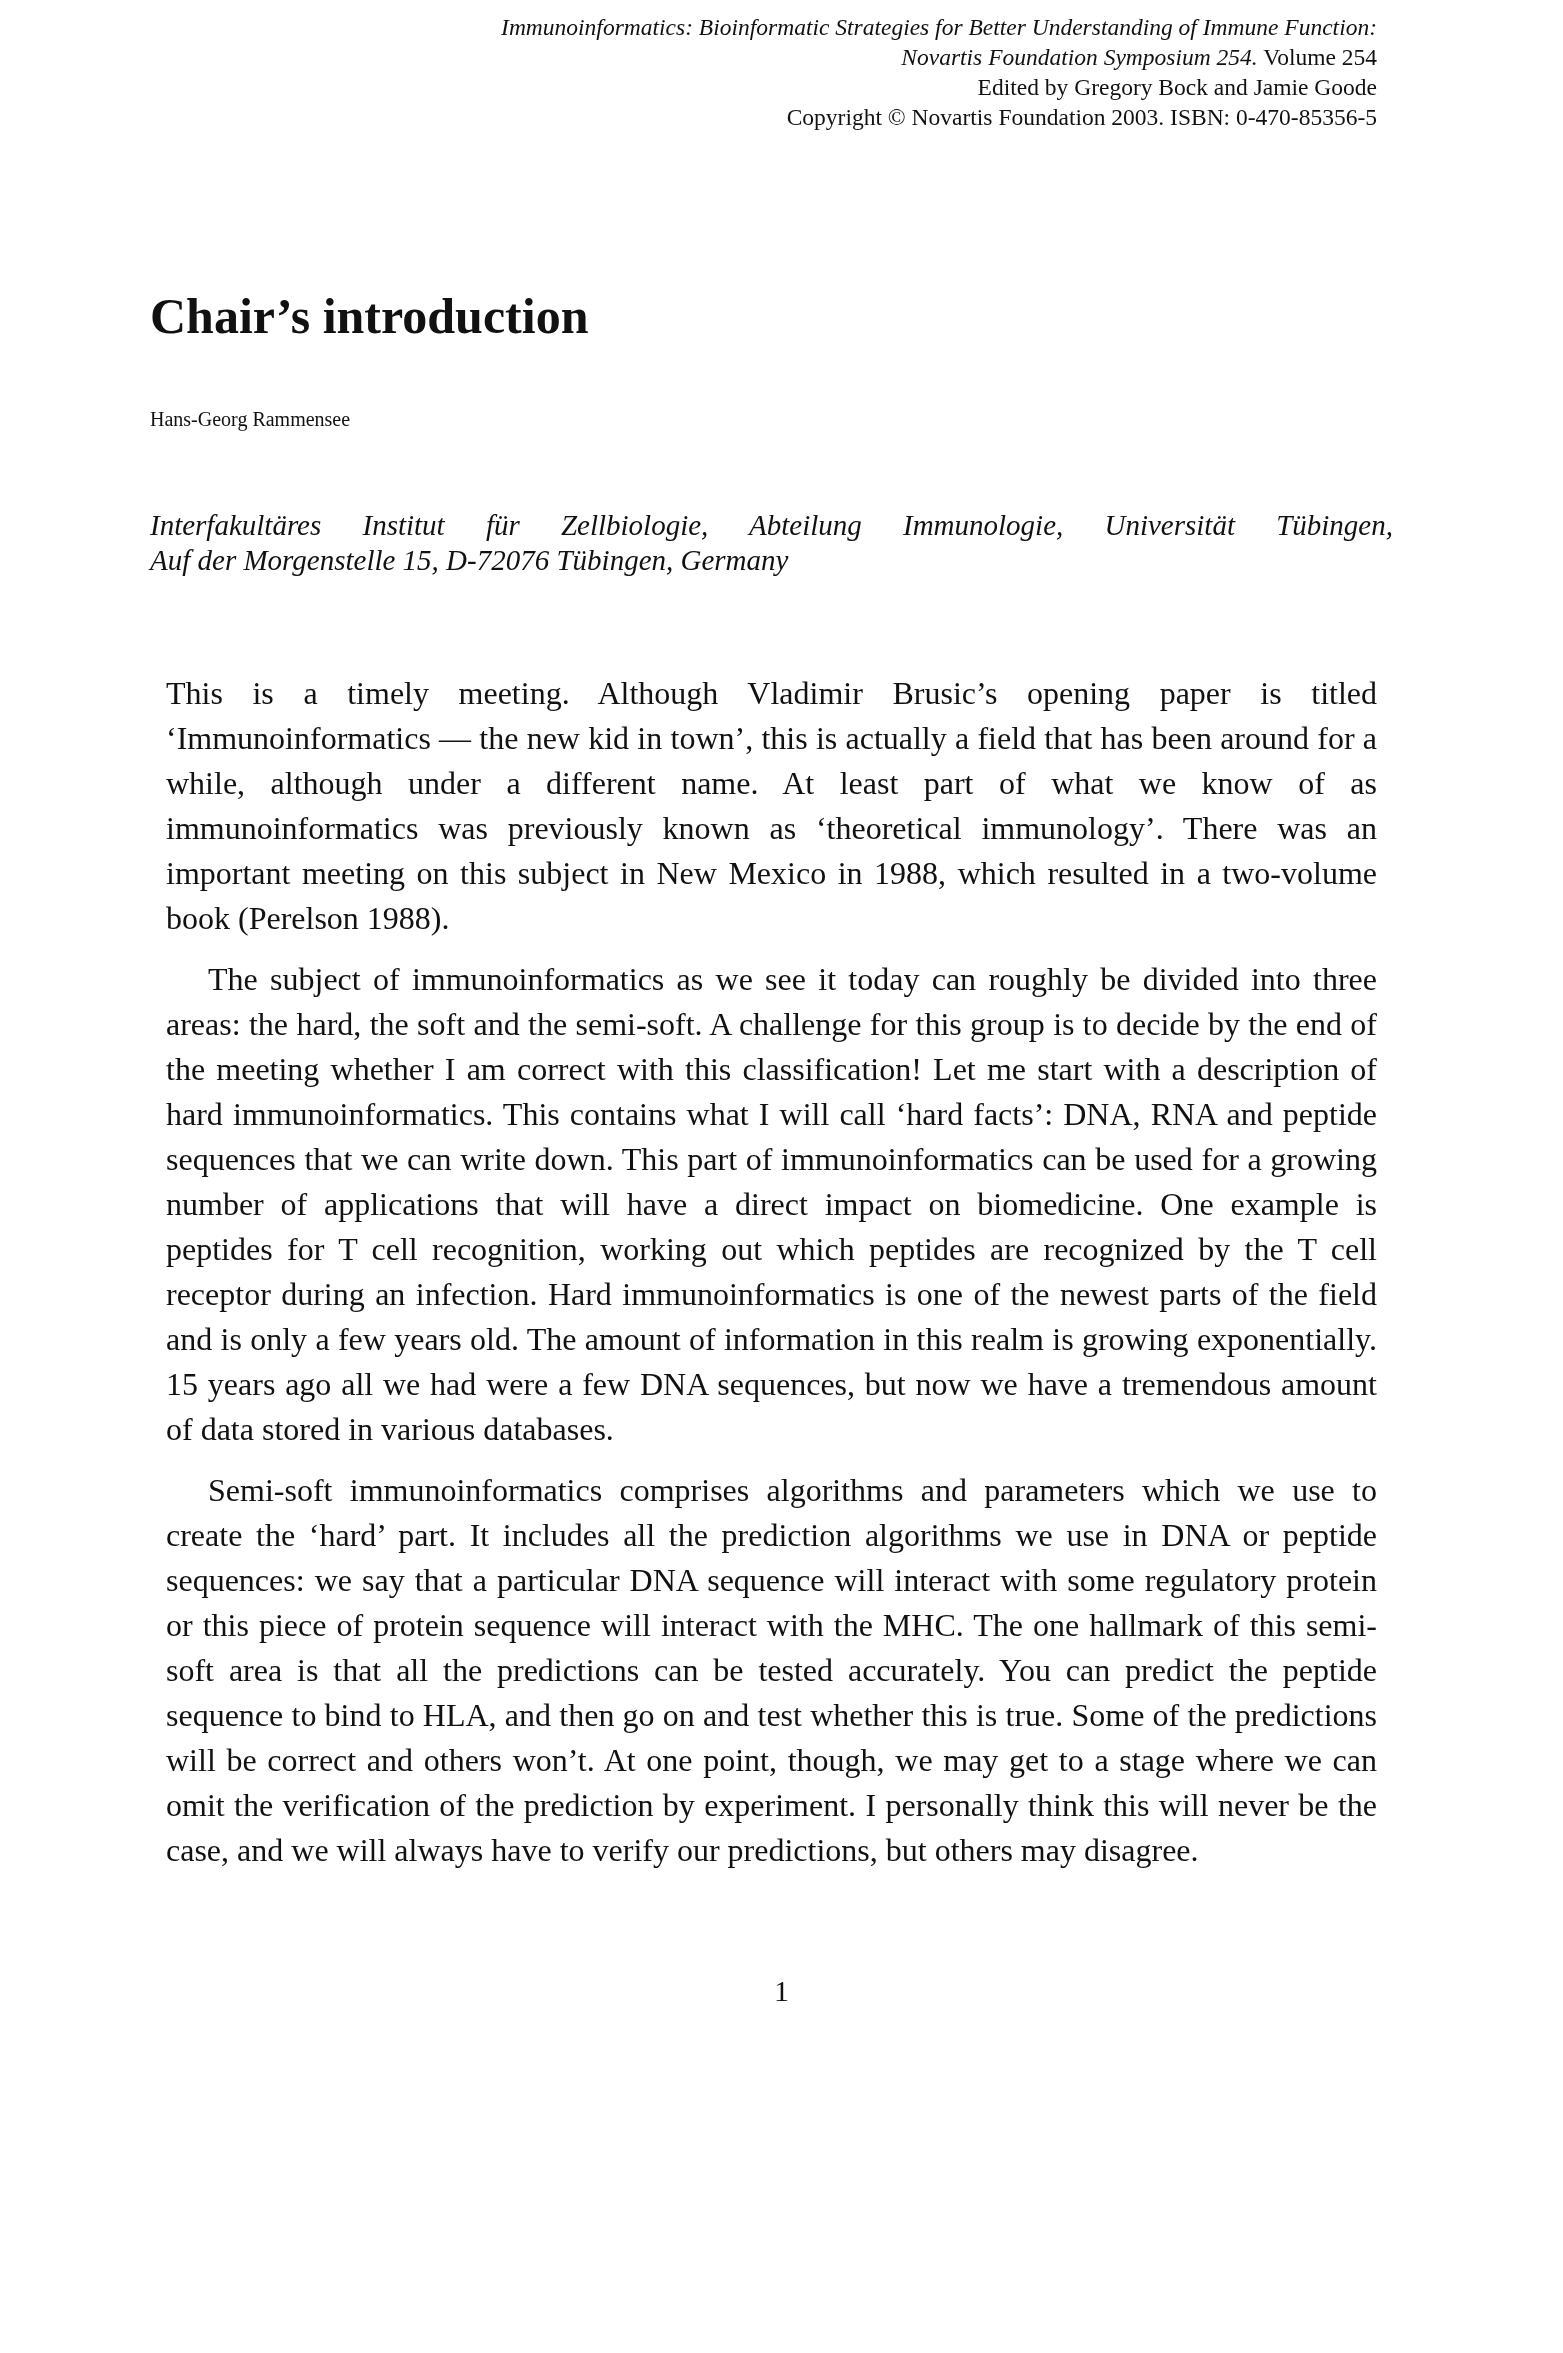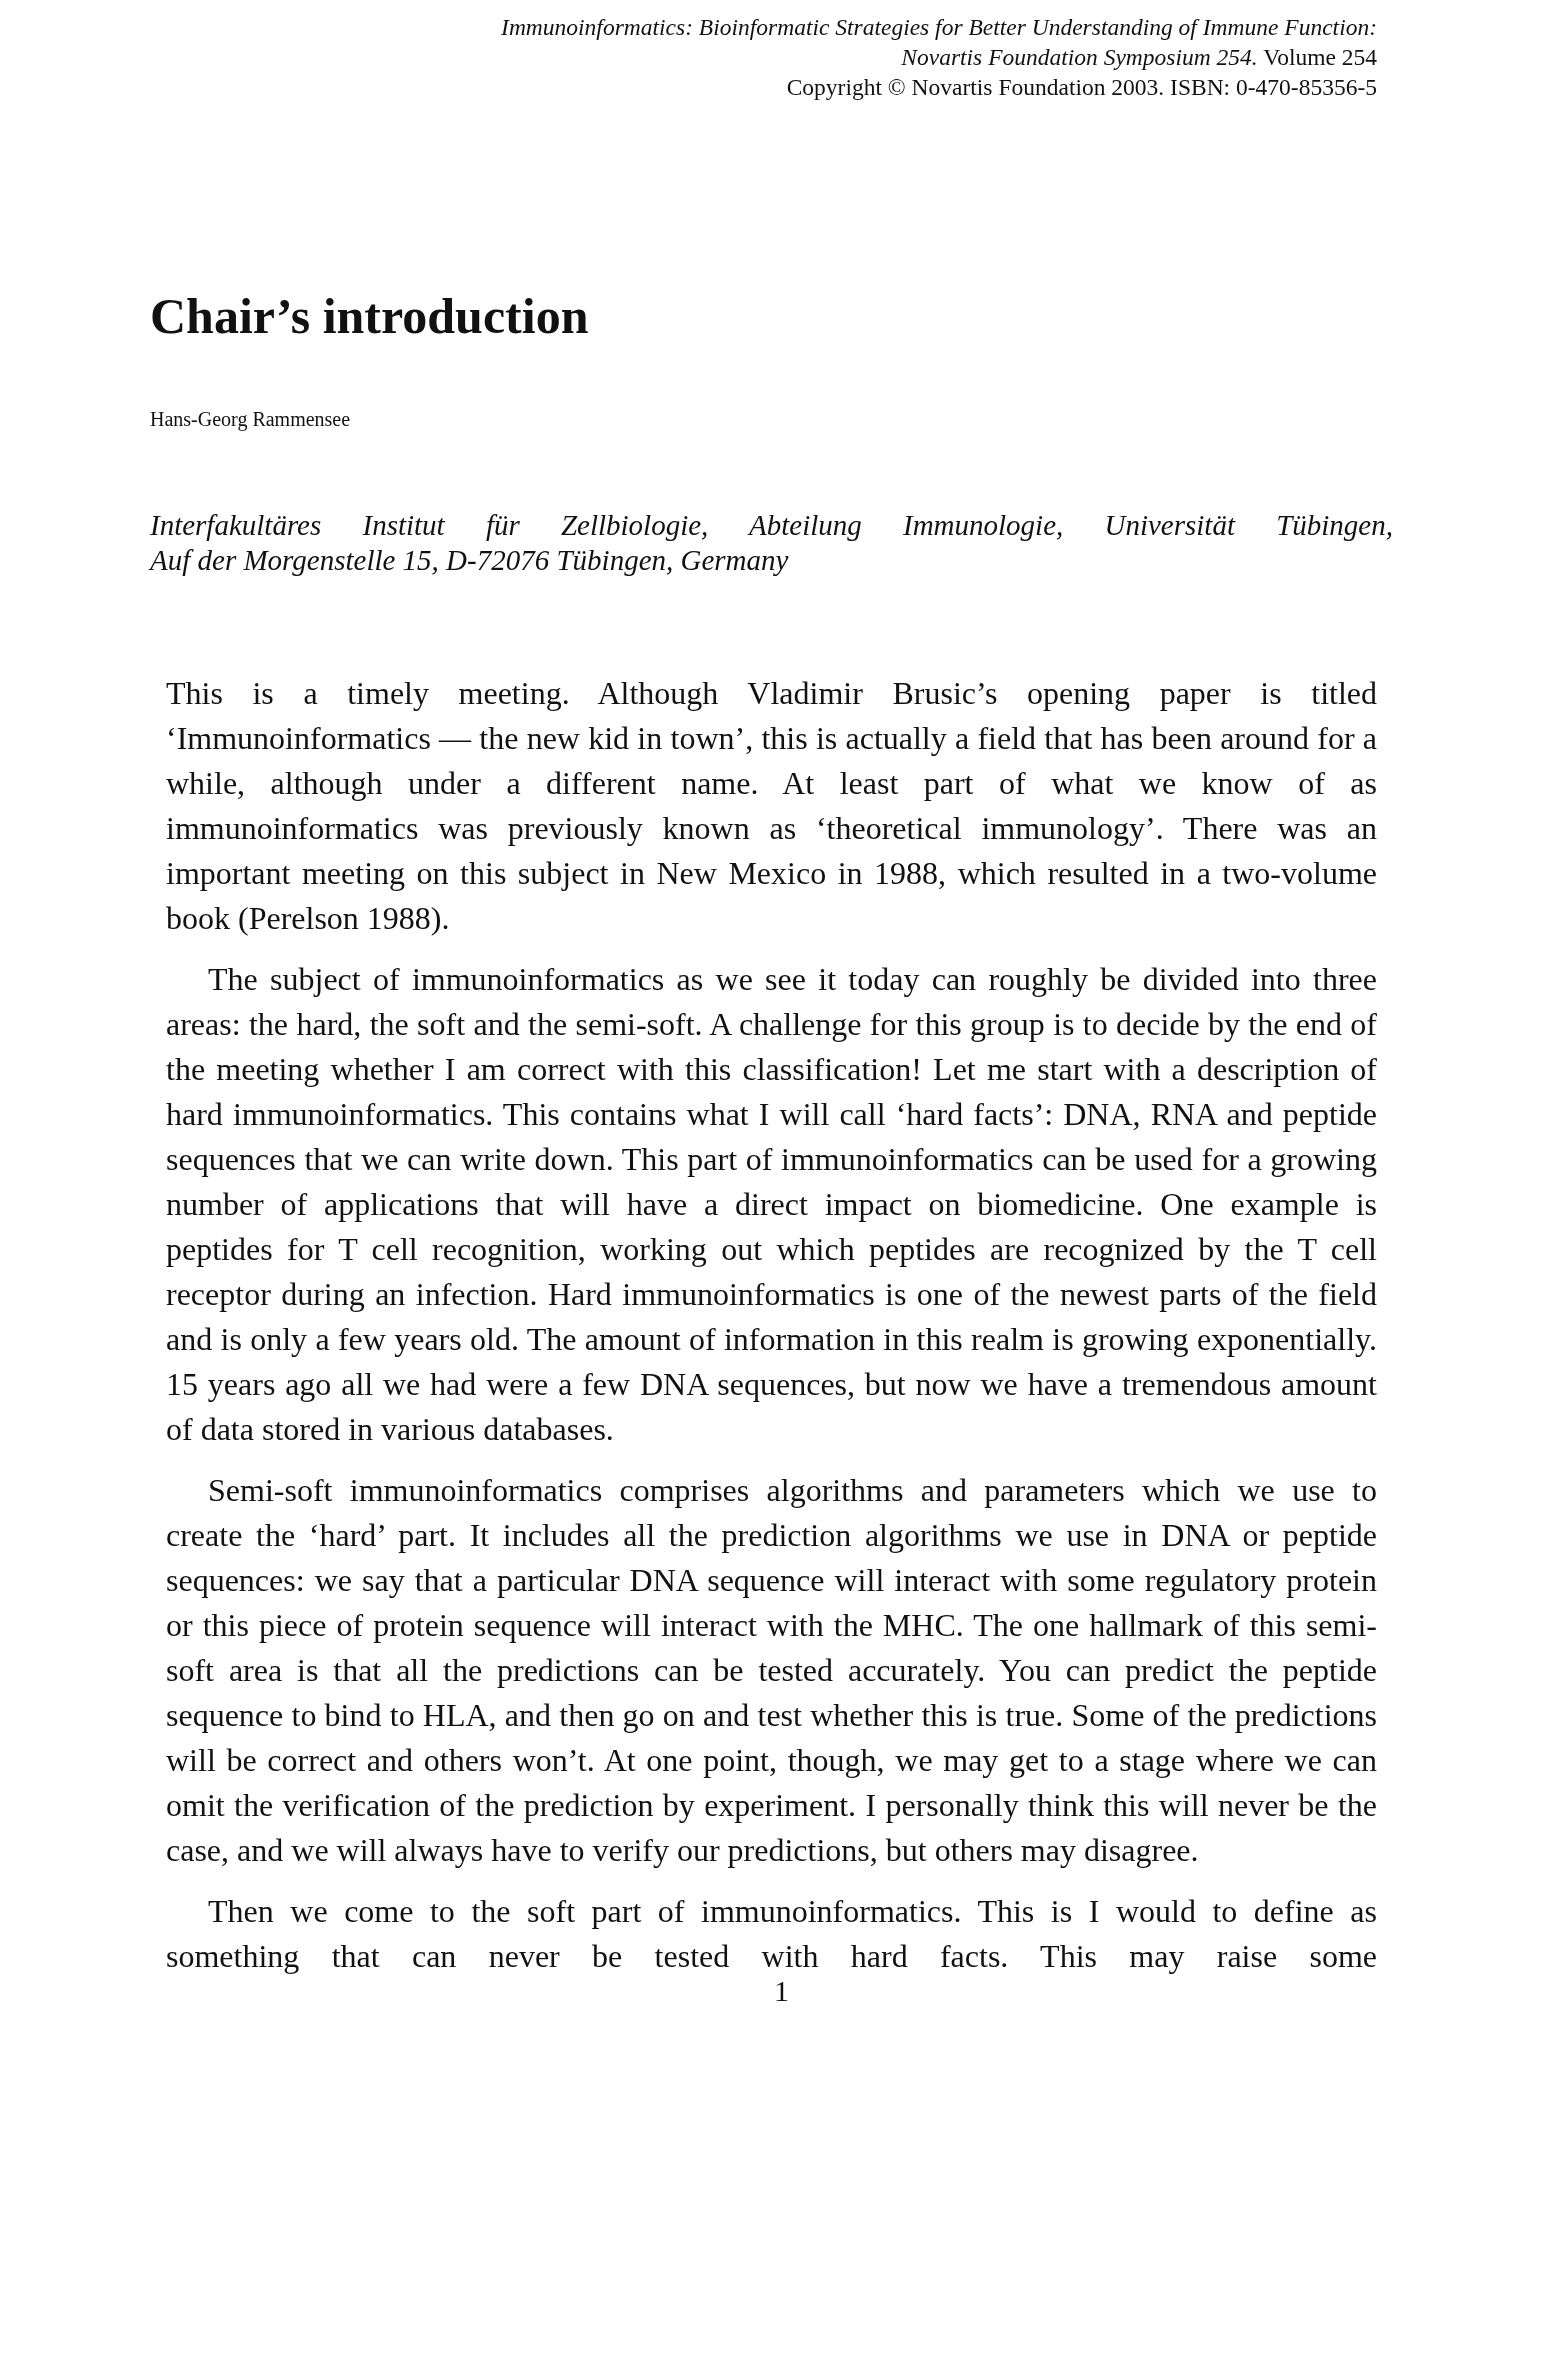--- a/index.html
+++ b/index.html
@@ -16,33 +16,33 @@
   .body p + p { text-indent:42px; }
   .body p.cut { text-align-last:justify; }
   .pagenum { position:absolute; left:0; width:1563px; text-align:center; top:1974px; font-size:30px; }
 </style>
 </head>
 <body>
 
 <div class="header">
   <div class="it">Immunoinformatics: Bioinformatic Strategies for Better Understanding of Immune Function:</div>
   <div><span class="it">Novartis Foundation Symposium 254.</span><span> Volume 254</span></div>
+  <div>Edited by Gregory Bock and Jamie Goode</div>
   <div>Copyright © Novartis Foundation 2003. ISBN: 0-470-85356-5</div>
 </div>
 
 <h1 class="title">Chair’s introduction</h1>
 
 <div class="author">Hans-Georg Rammensee</div>
 
 <div class="affil">
   <span class="l1">Interfakultäres Institut für Zellbiologie, Abteilung Immunologie, Universität Tübingen,</span>
   <span>Auf der Morgenstelle 15, D-72076 Tübingen, Germany</span>
 </div>
 
 <div class="body">
   <p>This is a timely meeting. Although Vladimir Brusic’s opening paper is titled ‘Immunoinformatics — the new kid in town’, this is actually a field that has been around for a while, although under a different name. At least part of what we know of as immunoinformatics was previously known as ‘theoretical immunology’. There was an important meeting on this subject in New Mexico in 1988, which resulted in a two-volume book (Perelson 1988).</p>
   <p>The subject of immunoinformatics as we see it today can roughly be divided into three areas: the hard, the soft and the semi-soft. A challenge for this group is to decide by the end of the meeting whether I am correct with this classification! Let me start with a description of hard immunoinformatics. This contains what I will call ‘hard facts’: DNA, RNA and peptide sequences that we can write down. This part of immunoinformatics can be used for a growing number of applications that will have a direct impact on biomedicine. One example is peptides for T cell recognition, working out which peptides are recognized by the T cell receptor during an infection. Hard immunoinformatics is one of the newest parts of the field and is only a few years old. The amount of information in this realm is growing exponentially. 15 years ago all we had were a few DNA sequences, but now we have a tremendous amount of data stored in various databases.</p>
   <p>Semi-soft immunoinformatics comprises algorithms and parameters which we use to create the ‘hard’ part. It includes all the prediction algorithms we use in DNA or peptide sequences: we say that a particular DNA sequence will interact with some regulatory protein or this piece of protein sequence will interact with the MHC. The one hallmark of this semi-soft area is that all the predictions can be tested accurately. You can predict the peptide sequence to bind to HLA, and then go on and test whether this is true. Some of the predictions will be correct and others won’t. At one point, though, we may get to a stage where we can omit the verification of the prediction by experiment. I personally think this will never be the case, and we will always have to verify our predictions, but others may disagree.</p>
-  <p class="cut">Then we come to the soft part of immunoinformatics. This is I would to define as something that can never be tested with hard facts. This may raise some</p>
 </div>
 
 <div class="pagenum">1</div>
 
 
 </body></html>

